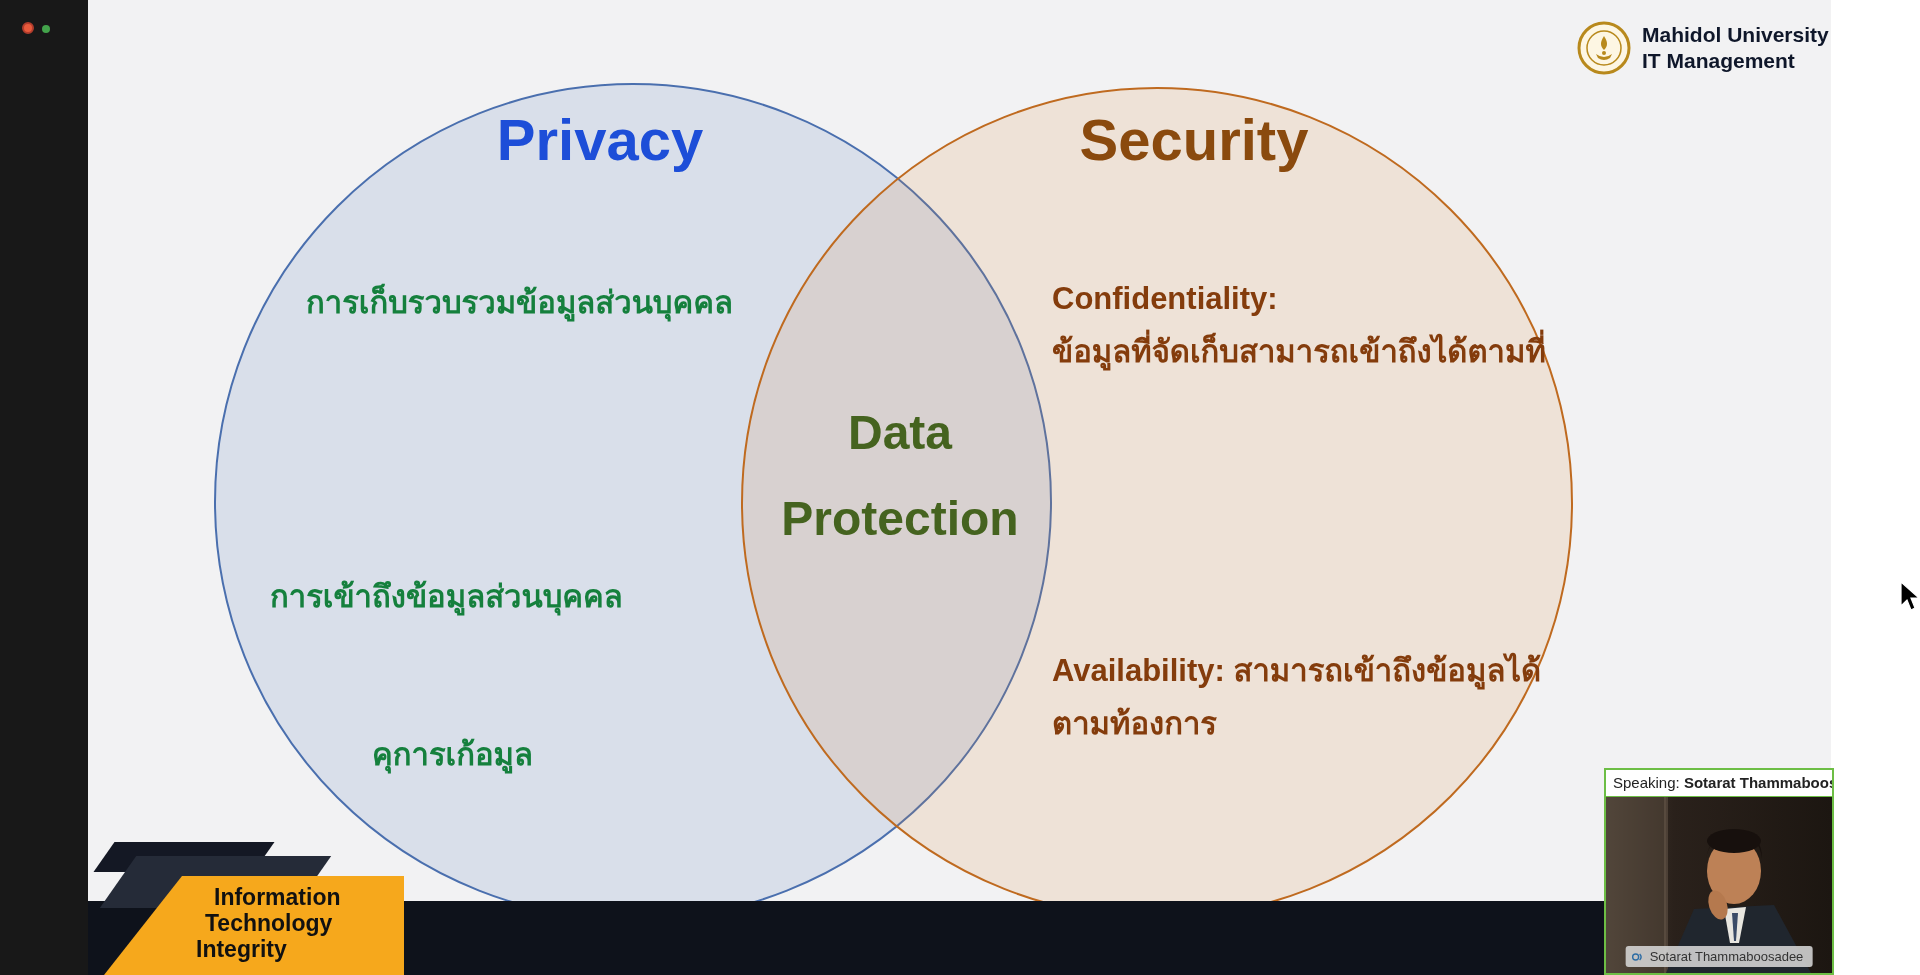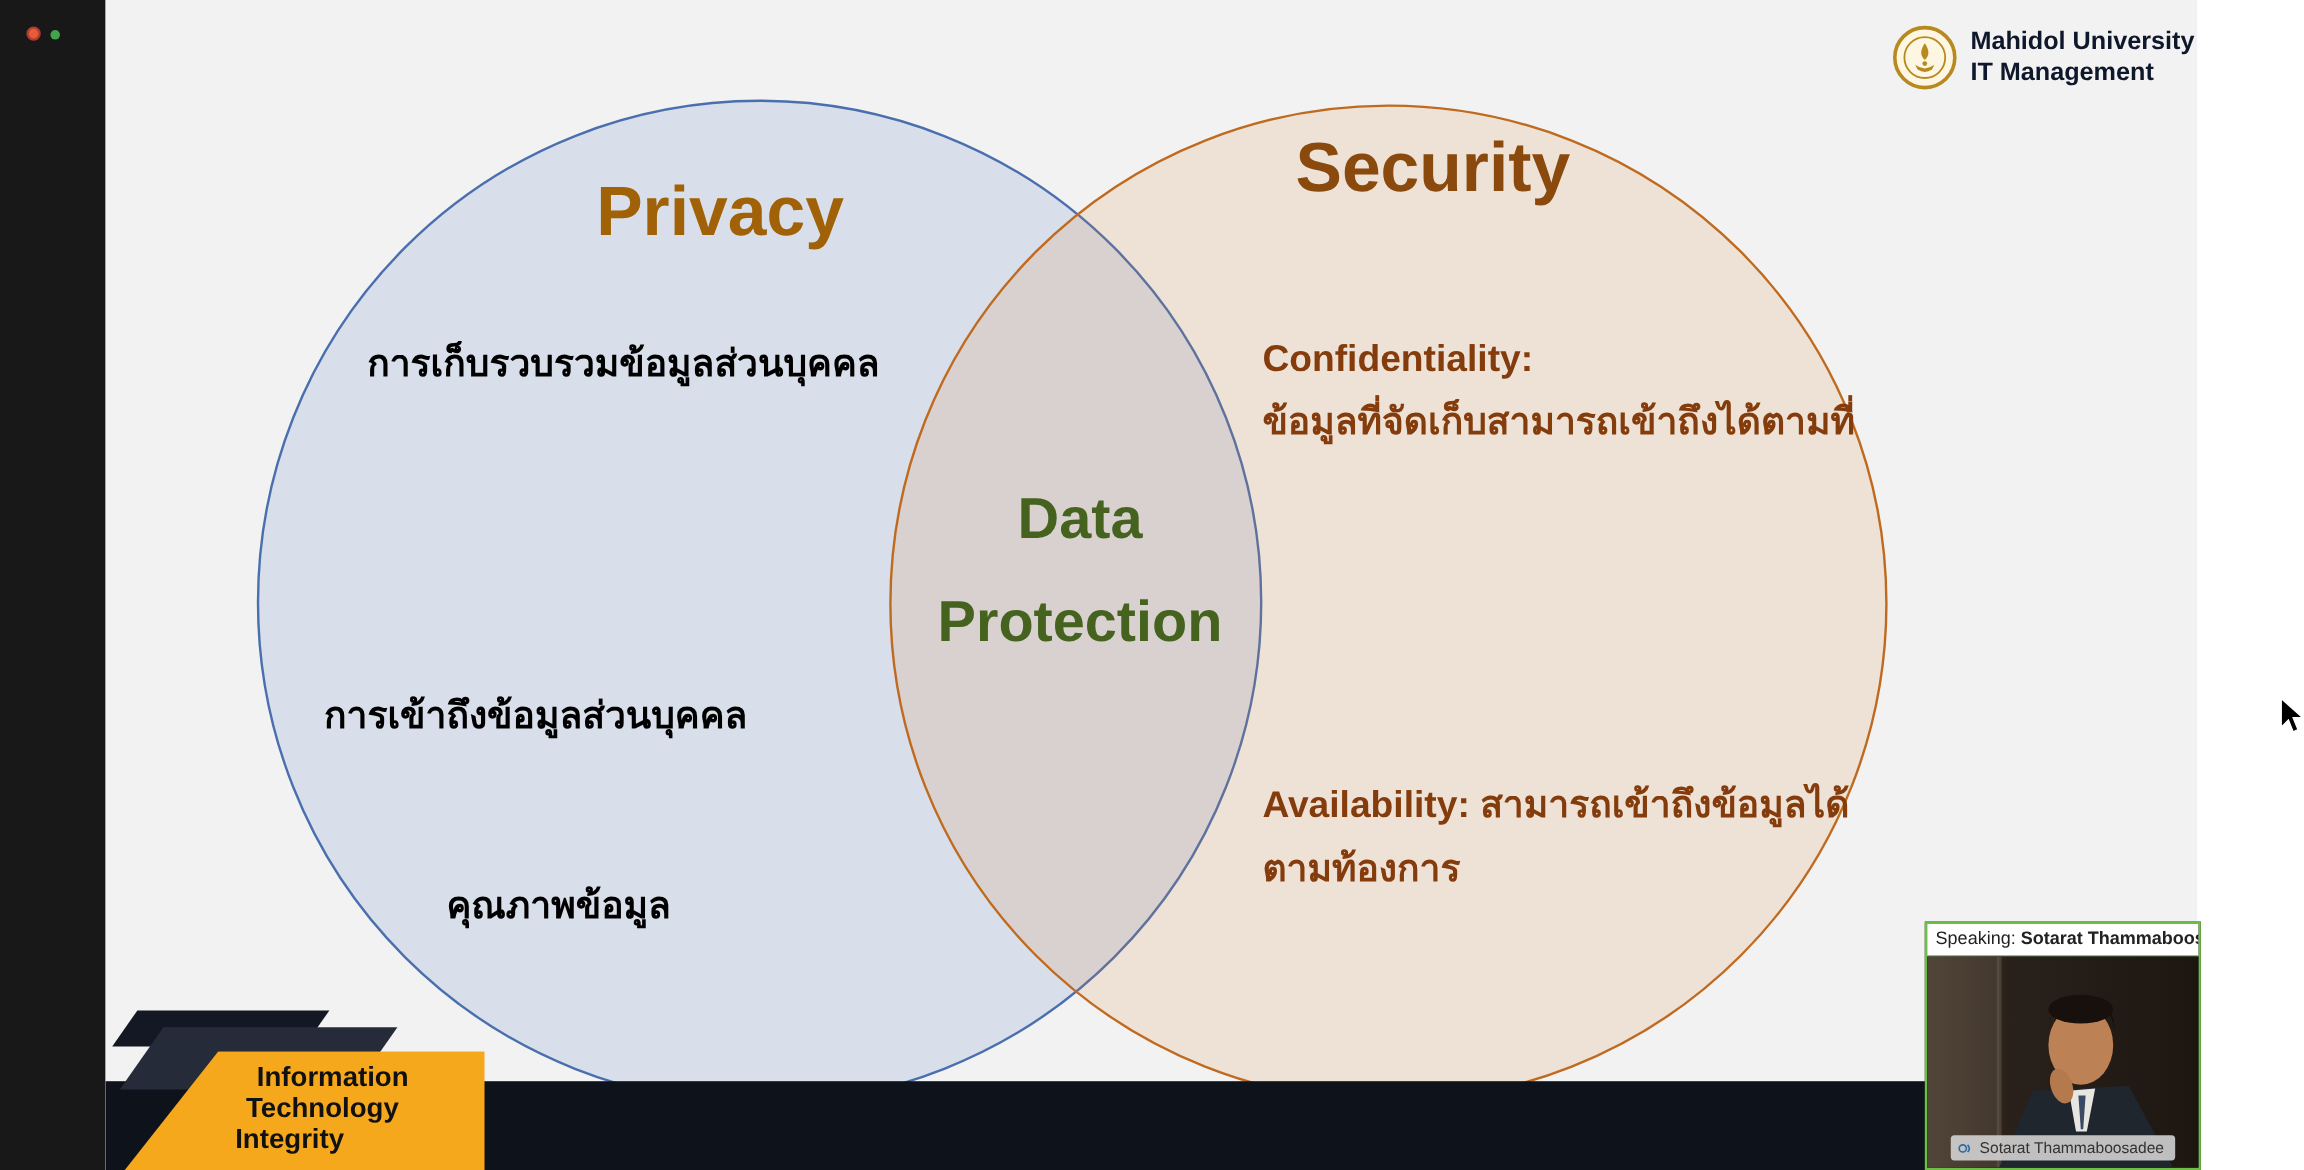--- a/index.html
+++ b/index.html
@@ -19,28 +19,28 @@
   .bottom-bar { left:88px; top:901px; width:1743px; height:74px; background:#0e121b; z-index:6; }
 
   
   .circle { border-radius:50%; z-index:2; }
   .circle-privacy { left:214px; top:83px; width:838px; height:838px;
       background:rgba(104,136,196,0.18); border:2px solid #4a6fae; }
   .circle-security { left:741px; top:87px; width:832px; height:832px;
       background:rgba(214,134,60,0.15); border:2px solid #bf6a1f; }
 
   .venn-title { z-index:3; font-size:58px; font-weight:600; text-align:center; width:380px; }
-  .title-privacy { left:410px; top:106px; color:#a16207;margin-top:37px; }
+  .title-privacy { left:410px; top:106px; color:#1d4ed8; }
   .title-security { left:1004px; top:106px; color:#8a4a0e; }
 
   .center-label { left:755px; top:390px; width:290px; z-index:3; text-align:center;
       color:#45631f; font-size:48px; font-weight:600; line-height:86px; }
 
   .thai { z-index:3; font-size:31px; font-weight:600; line-height:53px; white-space:nowrap; }
-  .left-text { color:#000000; }
+  .left-text { color:#15803d; }
   .right-text { color:#843c0c; }
 
   .l-item0 { left:306px; top:276px; }
   .l-item1 { left:232px; top:424px; }
   .l-item2 { left:270px; top:570px; }
   .l-item3 { left:372px; top:728px; }
 
   .r-item0 { left:1052px; top:272px; }
   .r-item1 { left:1092px; top:478px; }
   .r-item2 { left:1052px; top:644px; }
@@ -101,21 +101,21 @@
 
   <div class="abs venn-title title-security">Security</div>
 
   <div class="abs thai left-text l-item0">
     <div>การเก็บรวบรวมข้อมูลส่วนบุคคล</div>
   </div>
   <div class="abs thai left-text l-item2">
     <div>การเข้าถึงข้อมูลส่วนบุคคล</div>
   </div>
   <div class="abs thai left-text l-item3">
-    <div>คุณภาพข้อมูล</div>
+    <div>คุการเก้อมูล</div>
   </div>
 
   <div class="abs thai right-text r-item0">
     <div>Confidentiality:</div>
     <div>ข้อมูลที่จัดเก็บสามารถเข้าถึงได้ตามที่</div>
   </div>
   <div class="abs thai right-text r-item2">
     <div>Availability: สามารถเข้าถึงข้อมูลได้</div>
     <div>ตามท้องการ</div>
   </div>

